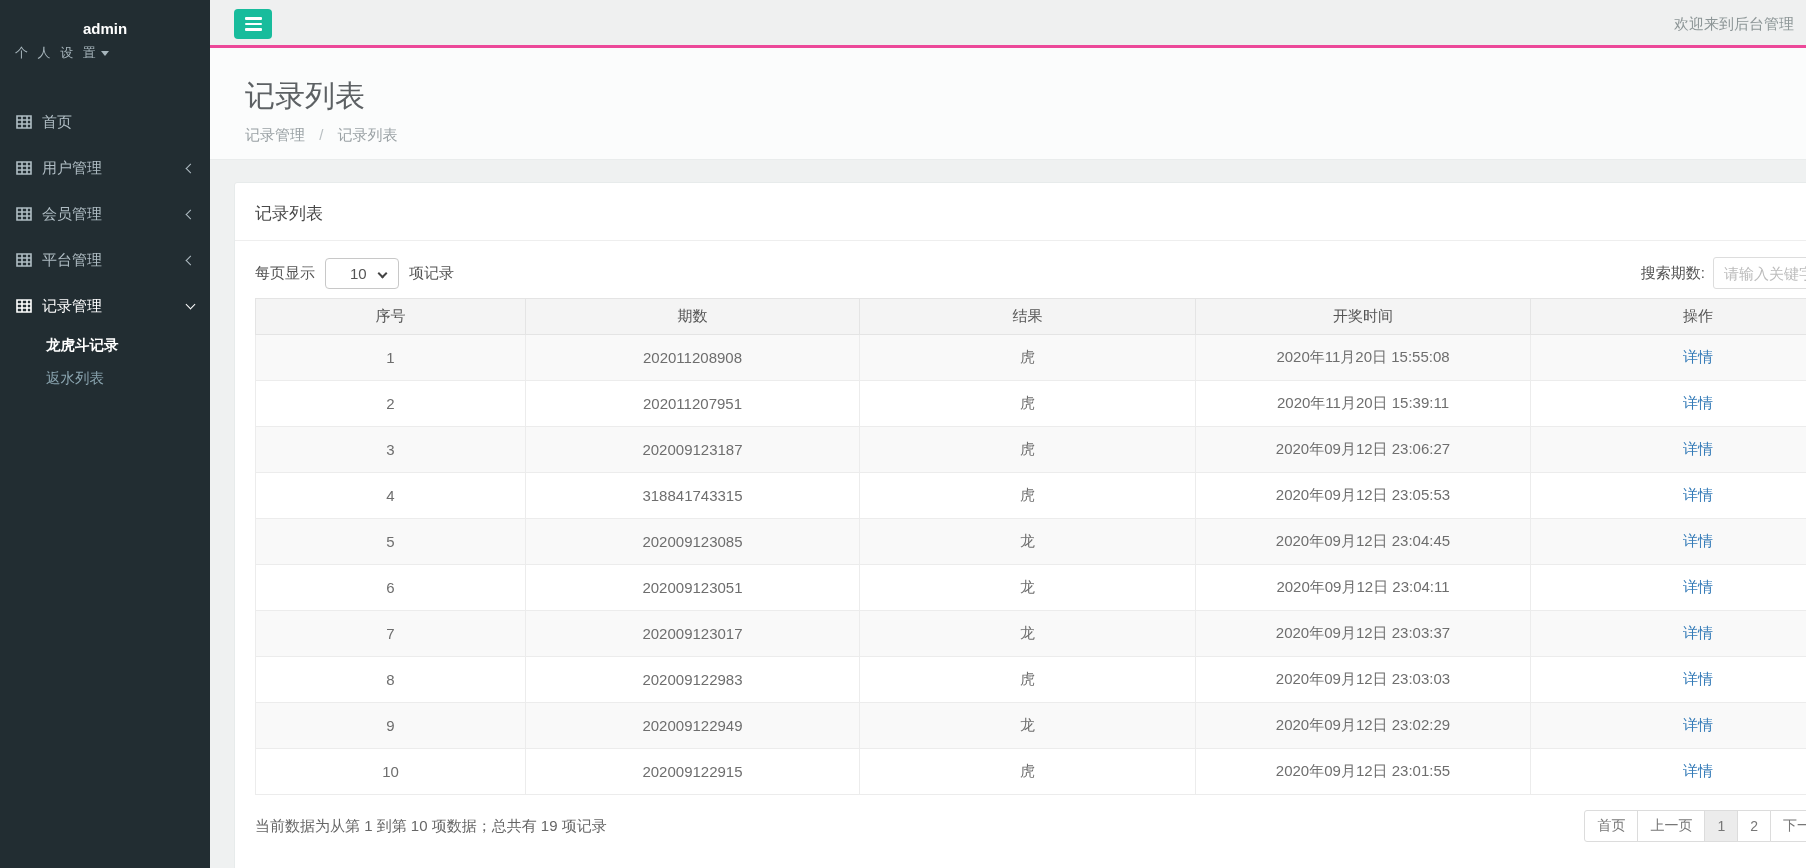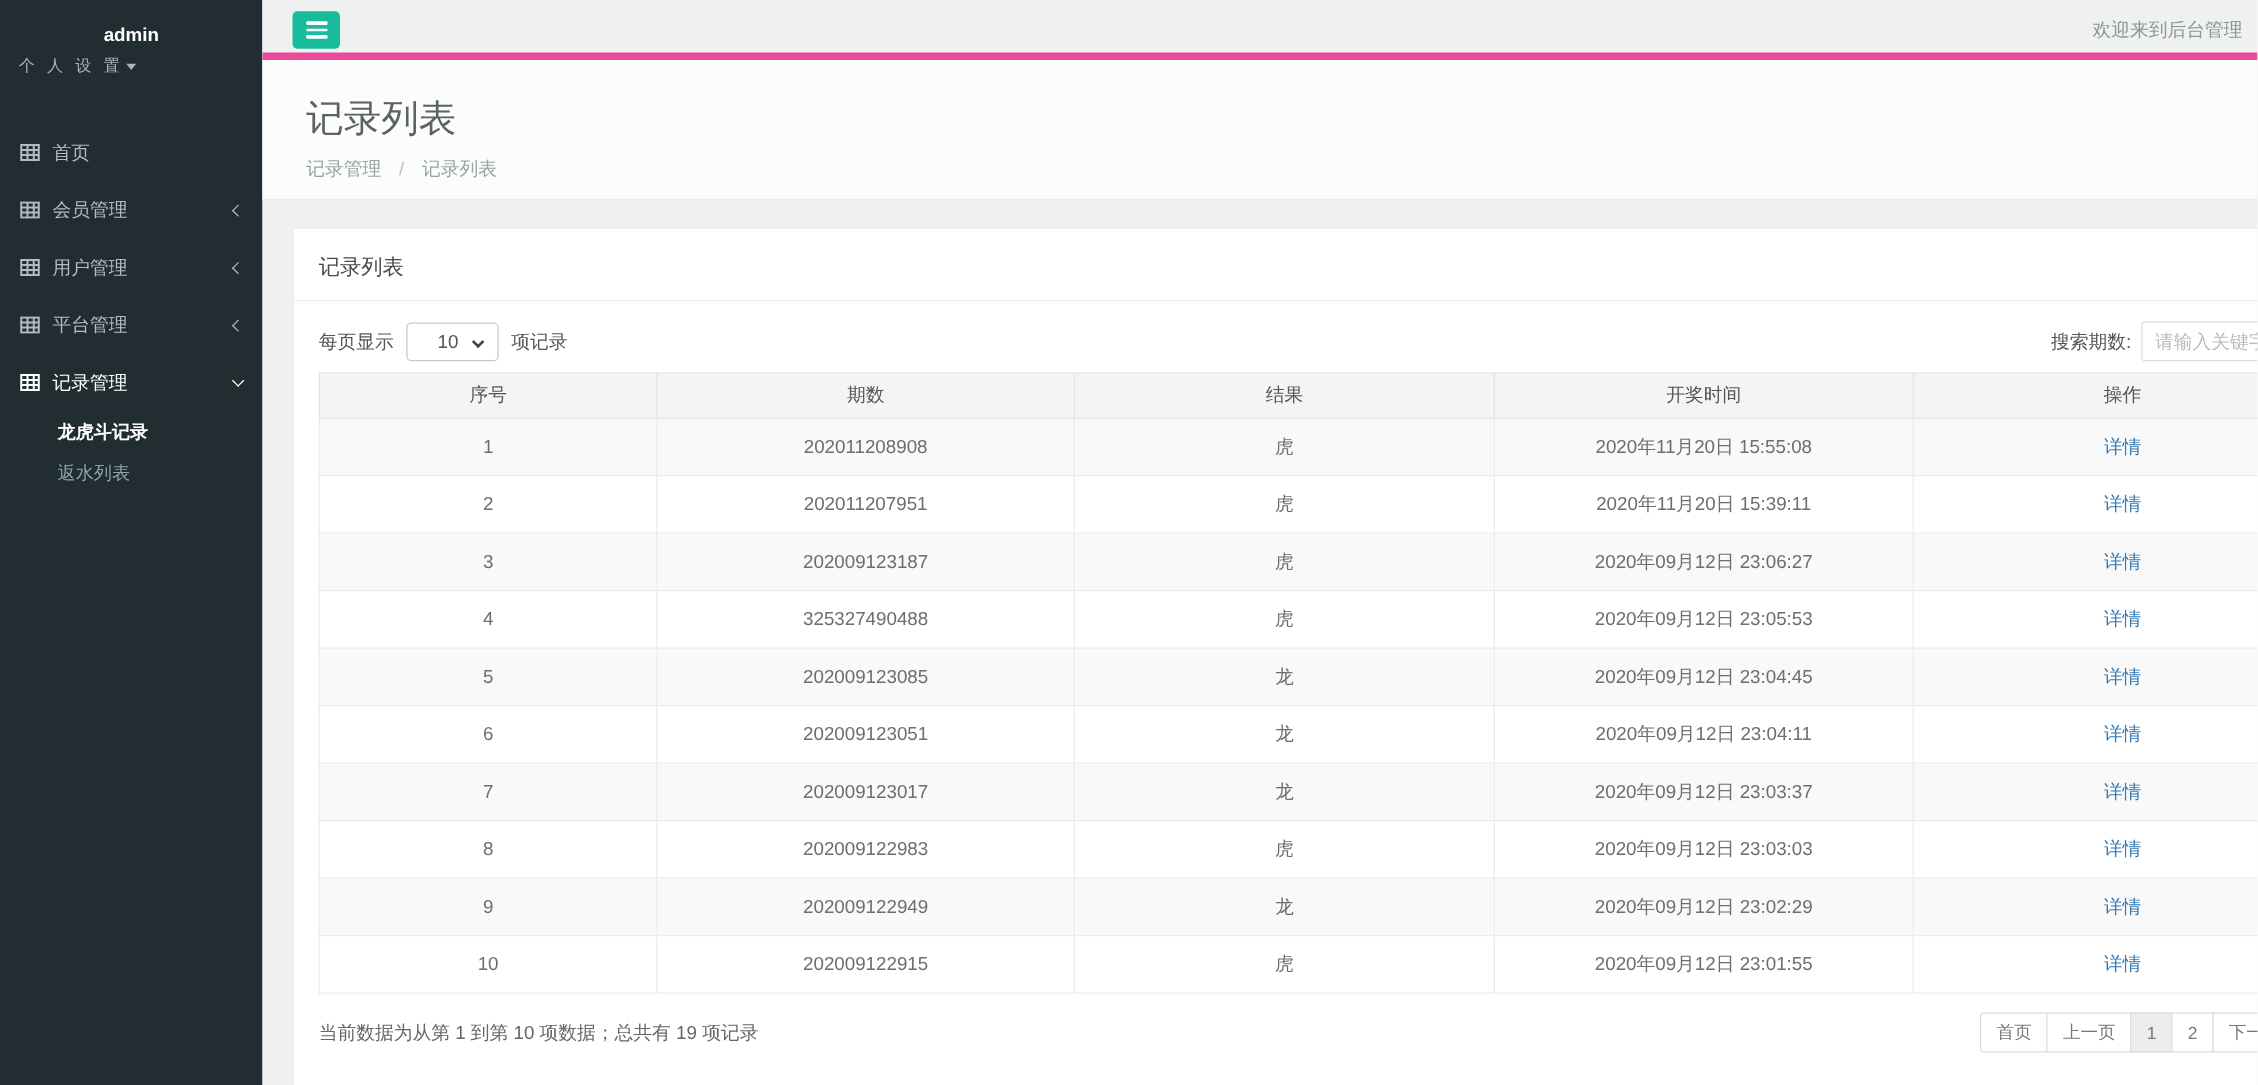--- a/index.html
+++ b/index.html
@@ -20,21 +20,21 @@
   .menu-label { flex:1 1 auto; }
   .chev { display:inline-block; width:7px; height:7px; border:solid currentColor; border-width:0 1.5px 1.5px 0; }
   .chev.left { transform:rotate(135deg); }
   .chev.down { transform:rotate(45deg); margin-top:-3px; }
   .submenu { list-style:none; }
   .submenu-item { height:33px; display:flex; align-items:center; padding-left:46px; color:#8aa4af; font-size:14.5px; cursor:pointer; }
   .submenu-item.active { color:#ffffff; font-weight:bold; }
 
   
   .main { position:absolute; left:210px; top:0; width:1596px; height:868px; background:#eff1f1; }
-  .topbar { position:relative; height:48px; background:#eff0f0; border-bottom:6px solid #ec4899; }
+  .topbar { position:relative; height:48px; background:#eff0f0; border-bottom:3px solid #ec4899; }
   .hamburger { position:absolute; left:24px; top:9px; width:38px; height:30px; background:#18bc9c; border:none; border-radius:4px; cursor:pointer;
                display:flex; flex-direction:column; justify-content:center; align-items:center; gap:3px; }
   .hamburger .bar { width:17px; height:2.5px; background:#ffffff; border-radius:1px; }
   .welcome { position:absolute; right:12px; top:0; height:48px; display:flex; align-items:center; color:#8d9697; font-size:15px; }
 
   .page-header { background:#fbfcfc; padding:30px 0 14px 35px; border-bottom:1px solid #e9ecec; }
   .page-title { font-size:30px; font-weight:normal; color:#5d6164; line-height:36px; }
   .breadcrumb { margin-top:12px; font-size:15px; color:#9ba2a5; }
   .breadcrumb .crumb { margin-right:10px; }
   .breadcrumb .crumb-link { cursor:pointer; }
@@ -89,30 +89,30 @@
             </svg>
         </span>
         <span class="menu-label">首页</span>
       </li>
       <li class="menu-item">
         <span class="menu-icon">
           <svg width="16" height="14" viewBox="0 0 16 14">
               <path d="M1 1h14v12H1zM1 5h14M1 9h14M6 1v12M11 1v12" fill="none" stroke="currentColor" stroke-width="1.6"></path>
             </svg>
         </span>
+        <span class="menu-label">用户管理</span>
+        <span class="chev left"></span>
+      </li>
+      <li class="menu-item">
+        <span class="menu-icon">
+          <svg width="16" height="14" viewBox="0 0 16 14">
+              <path d="M1 1h14v12H1zM1 5h14M1 9h14M6 1v12M11 1v12" fill="none" stroke="currentColor" stroke-width="1.6"></path>
+            </svg>
+        </span>
         <span class="menu-label">会员管理</span>
-        <span class="chev left"></span>
-      </li>
-      <li class="menu-item">
-        <span class="menu-icon">
-          <svg width="16" height="14" viewBox="0 0 16 14">
-              <path d="M1 1h14v12H1zM1 5h14M1 9h14M6 1v12M11 1v12" fill="none" stroke="currentColor" stroke-width="1.6"></path>
-            </svg>
-        </span>
-        <span class="menu-label">用户管理</span>
         <span class="chev left"></span>
       </li>
       <li class="menu-item">
         <span class="menu-icon">
           <svg width="16" height="14" viewBox="0 0 16 14">
               <path d="M1 1h14v12H1zM1 5h14M1 9h14M6 1v12M11 1v12" fill="none" stroke="currentColor" stroke-width="1.6"></path>
             </svg>
         </span>
         <span class="menu-label">平台管理</span>
         <span class="chev left"></span>
@@ -210,21 +210,21 @@
             </tr>
             <tr>
               <td>3</td>
               <td>202009123187</td>
               <td>虎</td>
               <td>2020年09月12日 23:06:27</td>
               <td><a class="detail-link">详情</a></td>
             </tr>
             <tr>
               <td>4</td>
-              <td>325327490488</td>
+              <td>318841743315</td>
               <td>虎</td>
               <td>2020年09月12日 23:05:53</td>
               <td><a class="detail-link">详情</a></td>
             </tr>
             <tr>
               <td>5</td>
               <td>202009123085</td>
               <td>龙</td>
               <td>2020年09月12日 23:04:45</td>
               <td><a class="detail-link">详情</a></td>

